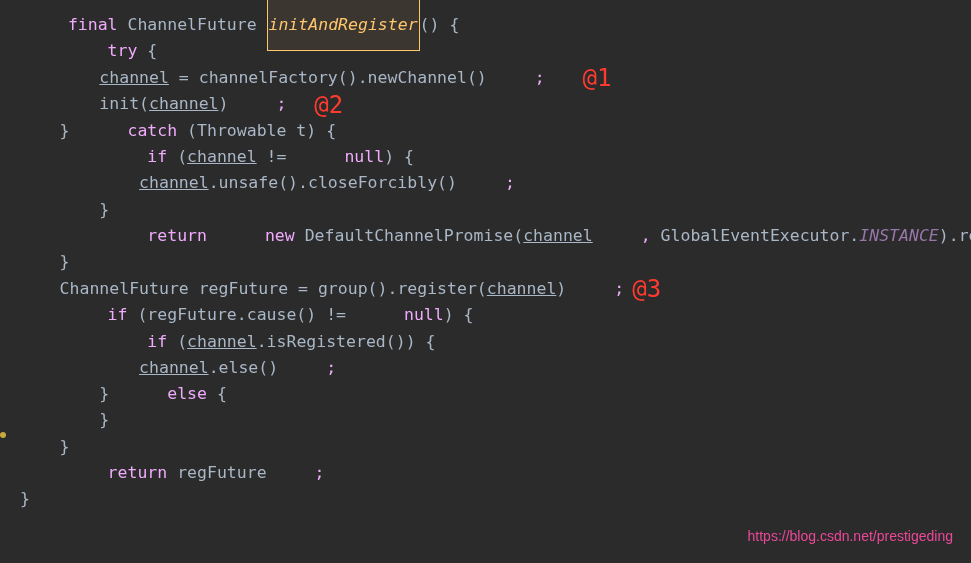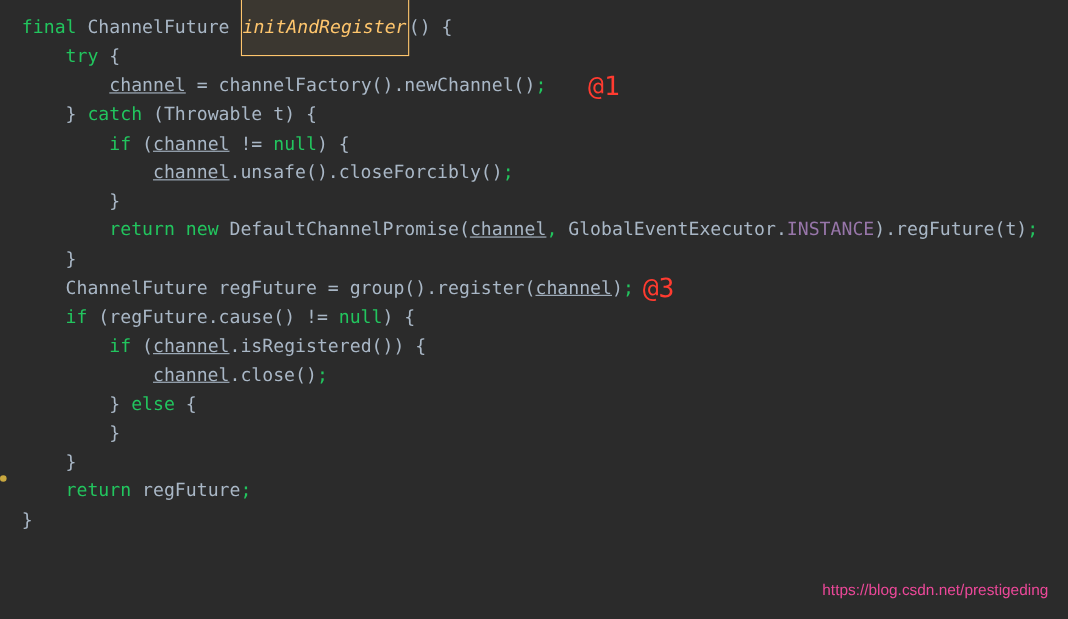--- a/index.html
+++ b/index.html
@@ -10,30 +10,30 @@
       color: #a9b7c6;
       width: 971px;
       height: 563px;
       overflow: hidden;
       position: relative;
       line-height: 26.3px;
       padding-top: 12px;
     }
     .line { white-space: pre; position: relative; }
     .line.highlighted { background: #323232; }
-    .kw { color: #22c55e; }
+    .kw { color: #f0abfc; margin-left: 48px; }
     .underline { text-decoration: underline; text-decoration-color: #a9b7c6; }
     .boxed {
       border: 1px solid #ffc66d;
       background: rgba(255,198,109,0.08);
       padding: 16px 1px;
       color: #ffc66d;
       font-style: italic;
     }
-    .static-italic { color: #9876aa; }
+    .static-italic { color: #9876aa; font-style: italic; }
     .annotation {
       color: #ff3b30;
       font-size: 24px;
       font-weight: normal;
       display: inline-block;
       vertical-align: middle;
       margin-left: 8px;
     }
     .watermark {
       position: absolute;
@@ -59,40 +59,41 @@
 
 <div>
 
 <div class="line">  <span class="kw">final</span> <span>ChannelFuture</span> <span class="boxed">initAndRegister</span><span>()</span> <span>{</span></div>
 
 
 <div class="line">      <span class="kw">try</span> <span>{</span></div>
 
 <div class="line">          <span class="underline">channel</span><span> = </span><span>channelFactory().newChannel()</span><span class="kw">;</span>   <span class="annotation">@1</span></div>
 
+<div class="line">          <span>init(</span><span class="underline">channel</span><span>)</span><span class="kw">;</span>  <span class="annotation">@2</span></div>
 
 <div class="line">      <span>}</span> <span class="kw">catch</span> <span>(Throwable t) {</span></div>
 
 <div class="line">          <span class="kw">if</span> (<span class="underline">channel</span><span> != </span><span class="kw">null</span>) <span>{</span></div>
 
 <div class="line">              <span class="underline">channel</span><span>.unsafe().closeForcibly()</span><span class="kw">;</span></div>
 
 <div class="line">          <span>}</span></div>
 
 <div class="line">          <span class="kw">return</span> <span class="kw">new</span> <span>DefaultChannelPromise(</span><span class="underline">channel</span><span class="kw">, </span><span>GlobalEventExecutor.</span><span class="static-italic">INSTANCE</span><span>).regFuture(t)</span><span class="kw">;</span></div>
 
 <div class="line">      <span>}</span></div>
 
 <div class="line">      <span>ChannelFuture</span> <span>regFuture</span><span> = </span><span>group().register(</span><span class="underline">channel</span><span>)</span><span class="kw">;</span><span class="annotation">@3</span></div>
 
 <div class="line">      <span class="kw">if</span> <span>(regFuture.cause() != </span><span class="kw">null</span>) <span>{</span></div>
 
 <div class="line">          <span class="kw">if</span> (<span class="underline">channel</span><span>.isRegistered()) {</span></div>
 
-<div class="line">              <span class="underline">channel</span><span>.close()</span><span class="kw">;</span></div>
+<div class="line">              <span class="underline">channel</span><span>.else()</span><span class="kw">;</span></div>
 
 <div class="line">          <span>}</span> <span class="kw">else</span> <span>{</span></div>
 
 
 <div class="line">          <span>}</span></div>
 
 <div class="line">      <span>}</span></div>
 
 <div class="line">      <span class="kw">return</span> <span>regFuture</span><span class="kw">;</span></div>
 

